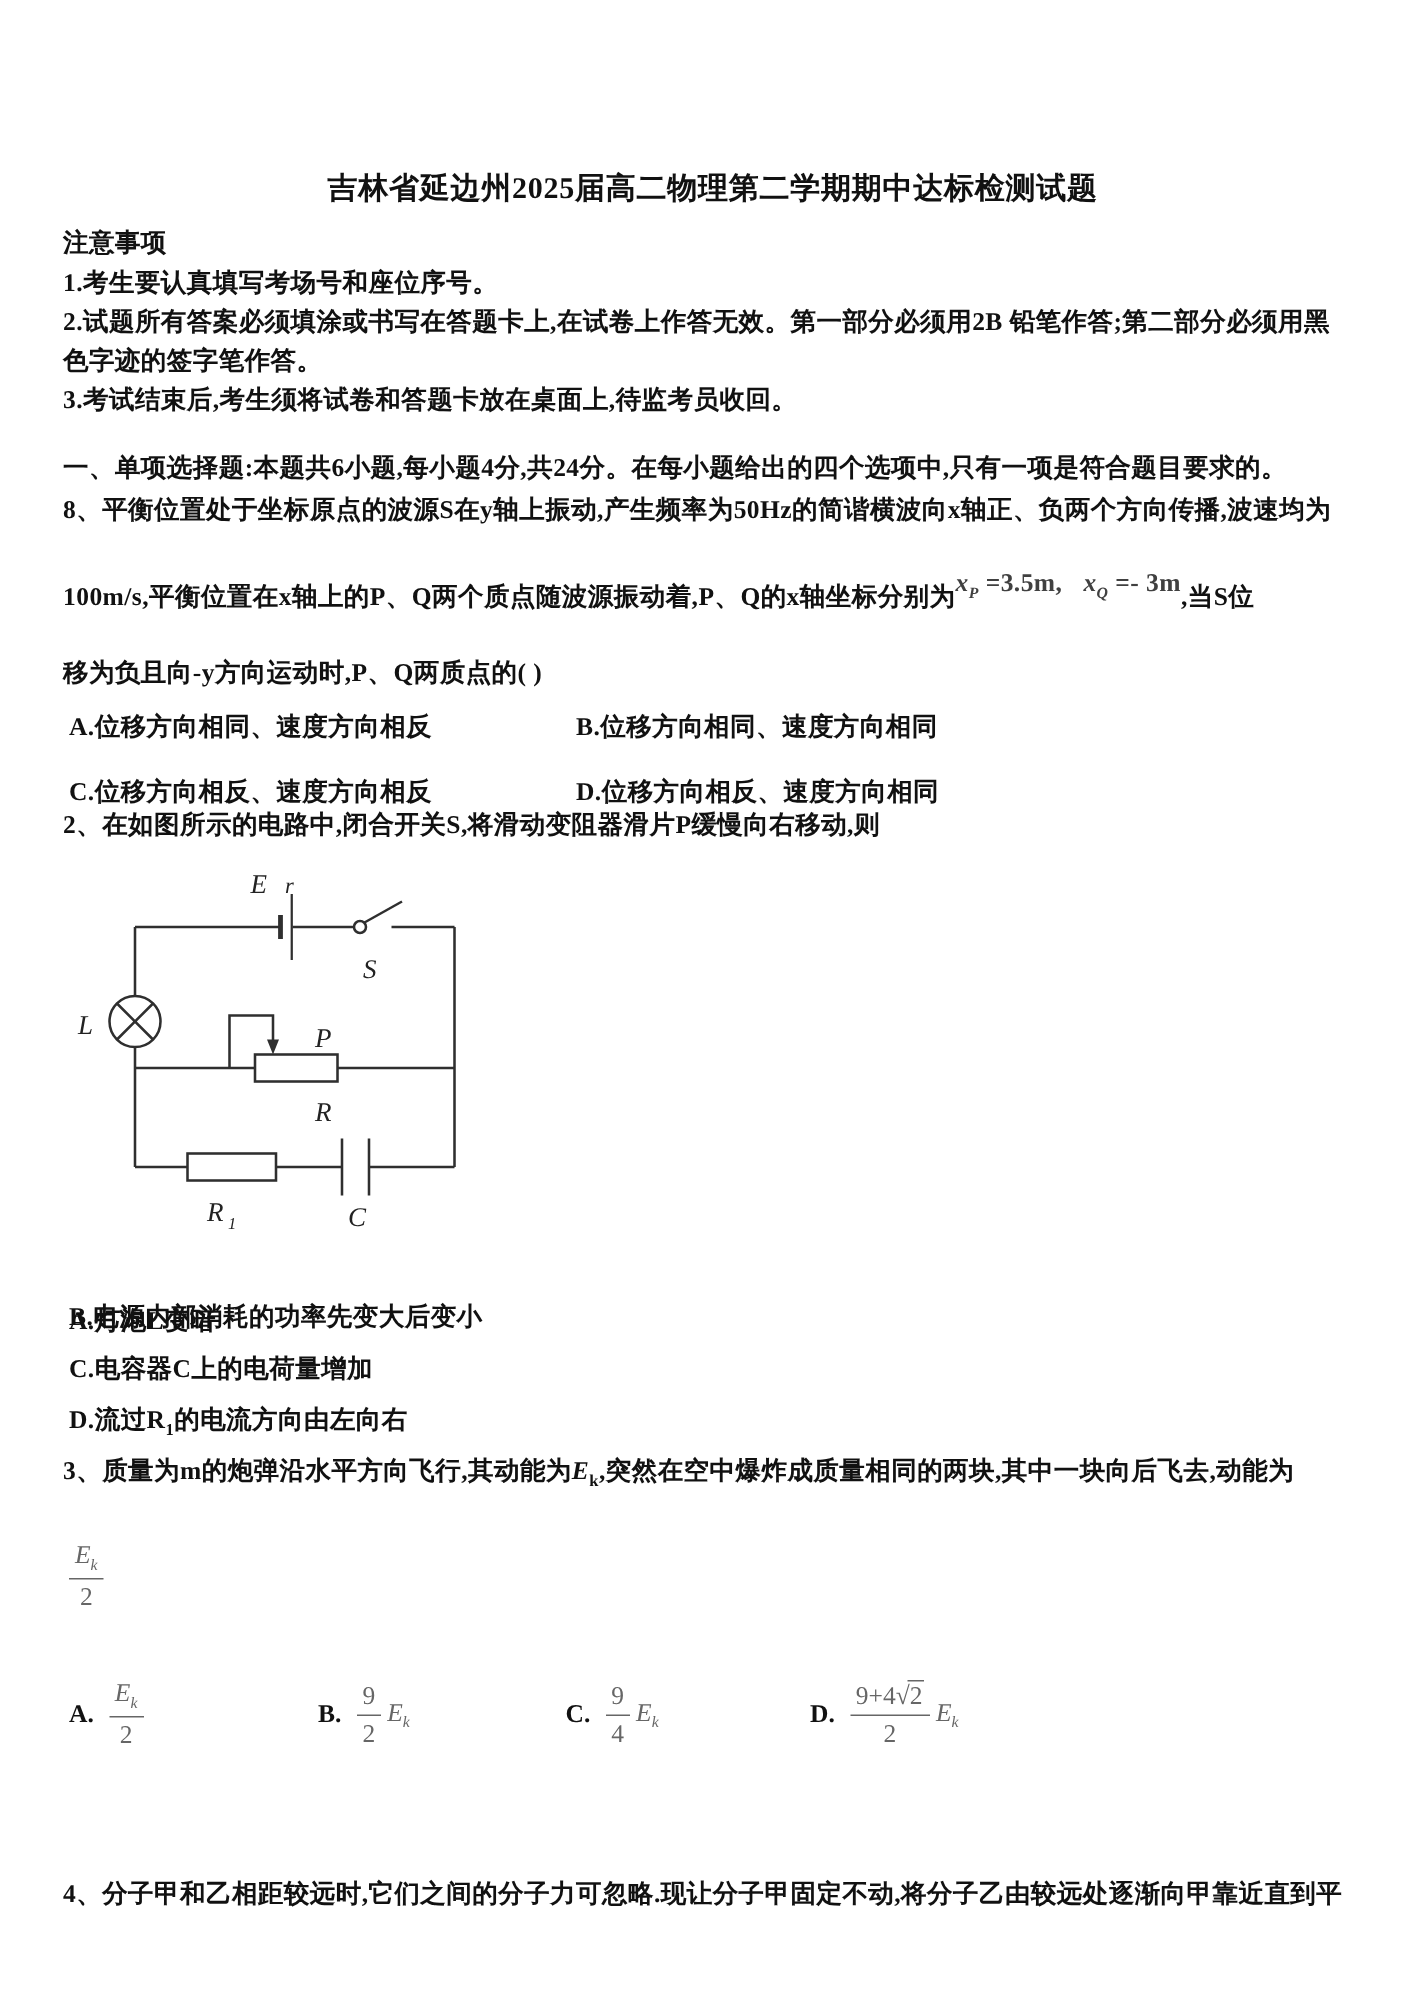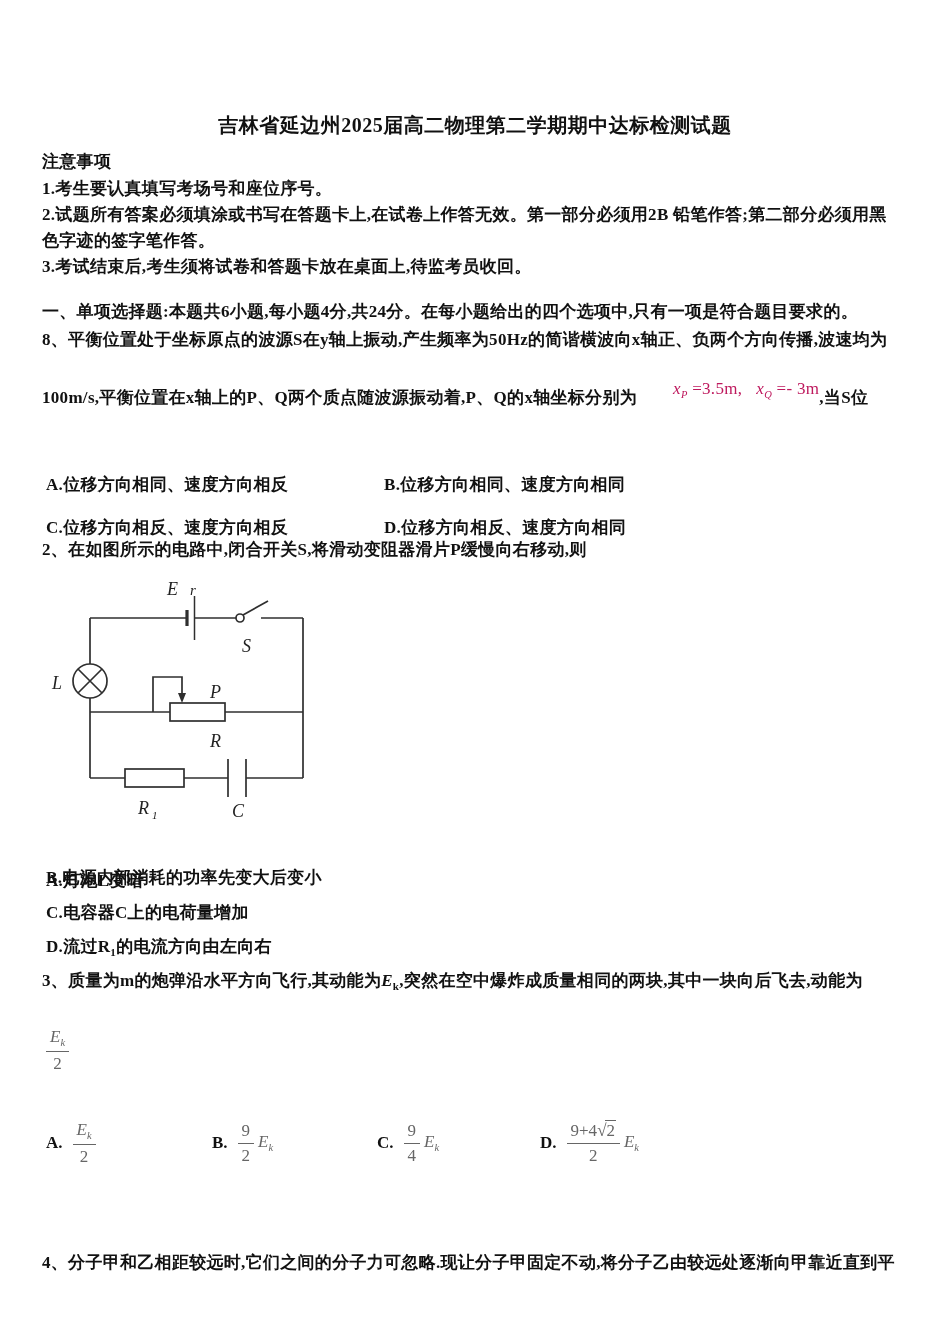--- a/index.html
+++ b/index.html
@@ -12,21 +12,21 @@
     position:absolute; white-space:pre;
     font-size:17px; font-weight:700; letter-spacing:0.3px; line-height:24px;
   }
   .title {
     position:absolute; left:0; right:0; text-align:center;
     font-size:20px; font-weight:700; letter-spacing:0.5px;
   }
   .ivar { font-style:italic; font-family:"Liberation Serif", serif; }
   sub.bsub { font-size:11px; font-weight:700; }
   
-  .fml { color:#be185d; font-weight:400; font-family:"Liberation Serif", serif;margin-left:36px; }
+  .fml { color:#404040; font-weight:700; font-family:"Liberation Serif", serif; }
   .fml .ivar { font-style:italic; }
   .fml sub { font-size:10.5px; font-style:italic; }
   .raise { position:relative; top:-9px; }
   .gap14 { display:inline-block; width:14px; }
   .frac {
     display:inline-flex; flex-direction:column; align-items:center;
     color:#666; font-weight:400; font-family:"Liberation Serif", serif;
     font-size:17px; line-height:1.15; vertical-align:middle;
   }
   .frac .num { padding:0 4px 2px; border-bottom:1.4px solid #666; white-space:nowrap; }
@@ -52,20 +52,21 @@
   <div class="line" style="left:42px; top:150px;">注意事项</div>
   <div class="line" style="left:42px; top:177px;">1.考生要认真填写考场号和座位序号。</div>
   <div class="line" style="left:42px; top:203px;">2.试题所有答案必须填涂或书写在答题卡上,在试卷上作答无效。第一部分必须用2B 铅笔作答;第二部分必须用黑</div>
   <div class="line" style="left:42px; top:229px;">色字迹的签字笔作答。</div>
   <div class="line" style="left:42px; top:255px;">3.考试结束后,考生须将试卷和答题卡放在桌面上,待监考员收回。</div>
 
   <div class="line" style="left:42px; top:300px;">一、单项选择题:本题共6小题,每小题4分,共24分。在每小题给出的四个选项中,只有一项是符合题目要求的。</div>
 
   <div class="line" style="left:42px; top:328px;">8、平衡位置处于坐标原点的波源S在y轴上振动,产生频率为50Hz的简谐横波向x轴正、负两个方向传播,波速均为</div>
   <div class="line" style="left:42px; top:386px;"><span>100m/s,平衡位置在x轴上的P、Q两个质点随波源振动着,P、Q的x轴坐标分别为</span><span class="fml raise"><span class="ivar">x</span><sub>P</sub><span> =3.5m,</span><span class="gap14"></span><span class="ivar">x</span><sub>Q</sub><span> =- 3m</span></span><span>,当S位</span></div>
+  <div class="line" style="left:42px; top:437px;">移为负且向-y方向运动时,P、Q两质点的( )</div>
   <div class="line" style="left:46px; top:473px;">A.位移方向相同、速度方向相反</div>
   <div class="line" style="left:384px; top:473px;">B.位移方向相同、速度方向相同</div>
   <div class="line" style="left:46px; top:516px;">C.位移方向相反、速度方向相反</div>
   <div class="line" style="left:384px; top:516px;">D.位移方向相反、速度方向相同</div>
 
   <div class="line" style="left:42px; top:538px;">2、在如图所示的电路中,闭合开关S,将滑动变阻器滑片P缓慢向右移动,则</div>
 
   <svg style="position:absolute; left:40px; top:570px;" width="300" height="255" viewBox="40 570 300 255">
     <g stroke="#2f2f2f" stroke-width="1.7" fill="none">
 

